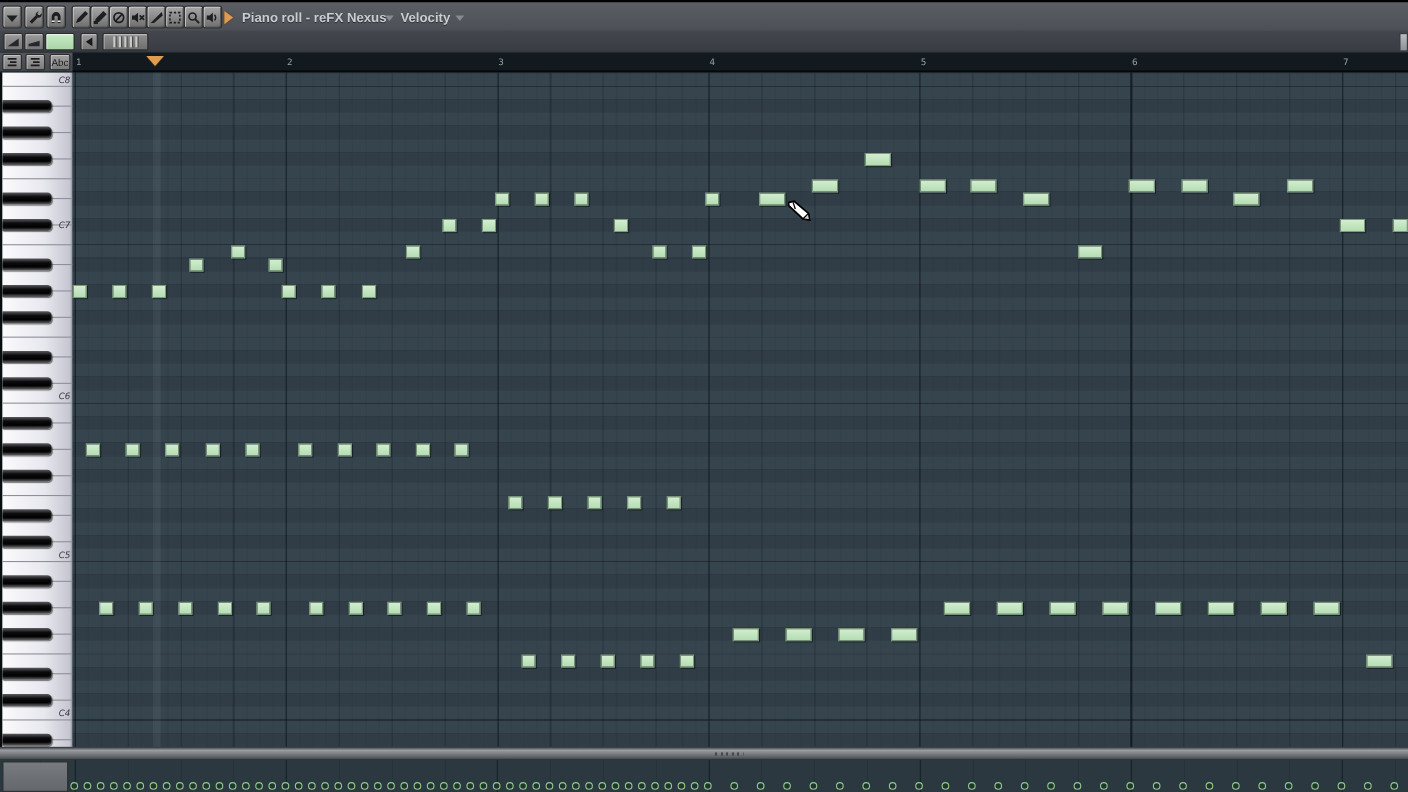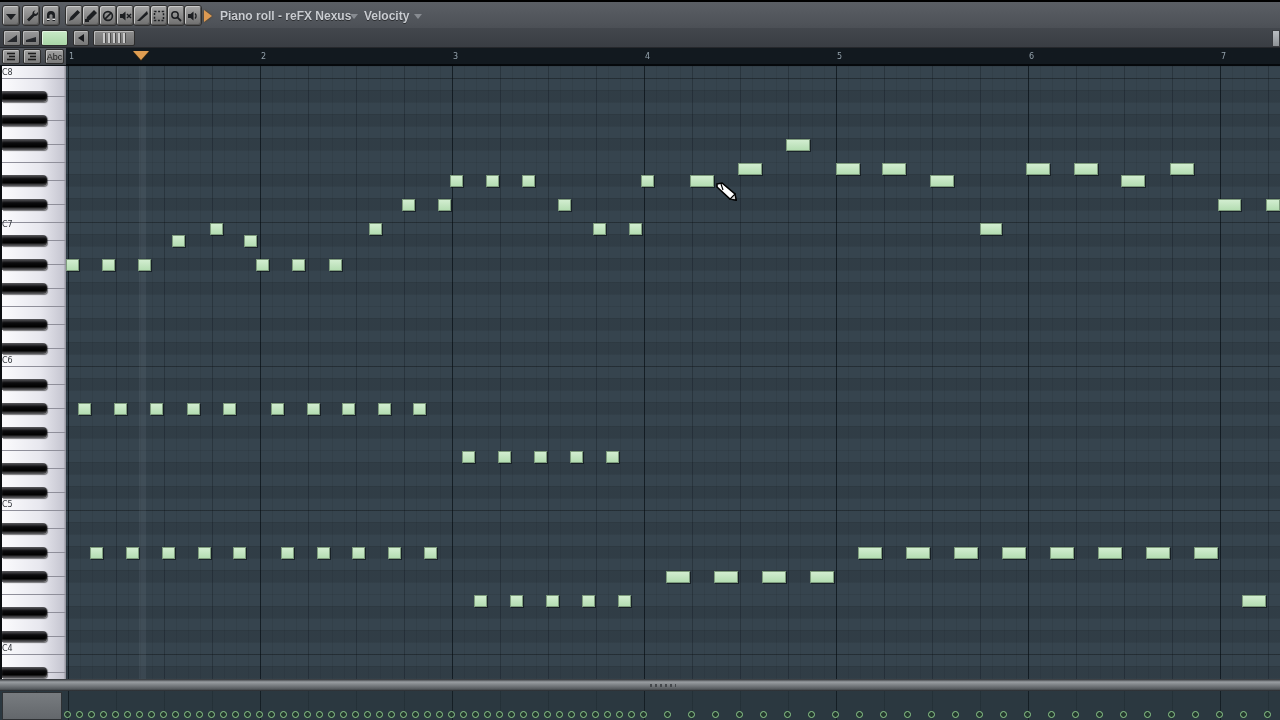--- a/index.html
+++ b/index.html
@@ -45,22 +45,22 @@
   #playhead-tri{width:0;height:0;border-left:8px solid transparent;border-right:8px solid transparent;
         border-top:9px solid #df9d52;top:3px;filter:drop-shadow(0 1px 0 #3c2a10);}
 
   
   #keys{left:0;top:66px;width:66px;height:613px;background:linear-gradient(90deg,#fbfbfd,#e7e7ee 60%,#c6c6d1 96%,#8e8e98);
         border-left:2px solid #0a0d10;box-sizing:border-box;overflow:hidden;}
   .ksep{position:absolute;left:0;width:66px;height:1px;background:#8f8f9a;}
   .bkey{position:absolute;left:0;width:45px;height:11px;border-radius:0 4px 4px 0;
         background:linear-gradient(180deg,#5c5c60,#0c0c0e 35%,#000 70%,#3a3a3e);
         box-shadow:inset 0 -2px 2px rgba(255,255,255,.18), 1px 1px 1px rgba(0,0,0,.5);}
-  .clabel{position:absolute;left:0;width:62px;font-size:8px;color:#33373c;
-        font-family:"DejaVu Sans",sans-serif;}
+  .clabel{position:absolute;left:0;width:62px;text-align:right;font-size:8px;color:#33373c;
+        font-family:"DejaVu Sans",sans-serif;font-style:italic;}
 
   
   #grid{left:66px;top:66px;width:1214px;height:613px;background-color:#36444e;
     background-image:
       repeating-linear-gradient(90deg, rgba(5,12,17,.55) 0 1px, transparent 1px 192px),
       repeating-linear-gradient(90deg, rgba(8,15,21,.22) 0 1px, transparent 1px 48px),
       repeating-linear-gradient(90deg, rgba(0,0,0,.06) 0 1px, transparent 1px 12px),
       repeating-linear-gradient(180deg, transparent 0 12px, rgba(0,0,0,.28) 12px 13px, transparent 13px 144px),
       repeating-linear-gradient(180deg, rgba(0,0,0,.07) 0 1px, transparent 1px 12px),
       repeating-linear-gradient(180deg, transparent 0 24px, rgba(0,0,0,.10) 24px 36px, transparent 36px 48px,
@@ -294,21 +294,21 @@
       <div class="ksep" style="top: 570px;"></div>
       <div class="bkey" style="top: 456.5px;"></div>
       <div class="bkey" style="top: 480.5px;"></div>
       <div class="bkey" style="top: 504.5px;"></div>
       <div class="bkey" style="top: 540.5px;"></div>
       <div class="bkey" style="top: 564.5px;"></div>
       <div class="ksep" style="top: 588px;"></div>
       <div class="ksep" style="top: 606px;"></div>
       <div class="bkey" style="top: 600.5px;"></div>
       <div class="clabel" style="top: 2px;">C8</div>
-      <div class="clabel" style="top: 154px;">C7</div>
+      <div class="clabel" style="top: 134px;">C7</div>
       <div class="clabel" style="top: 290px;">C6</div>
       <div class="clabel" style="top: 434px;">C5</div>
       <div class="clabel" style="top: 578px;">C4</div>
     </div>
 
   <div id="grid" class="abs">
     <div id="playstripe" class="abs"></div>
   <div class="note" style="left: 720px; top: 72.5px; width: 22px;"></div>
       <div class="note" style="left: 672px; top: 96.5px; width: 22px;"></div>
       <div class="note" style="left: 770px; top: 96.5px; width: 22px;"></div>

